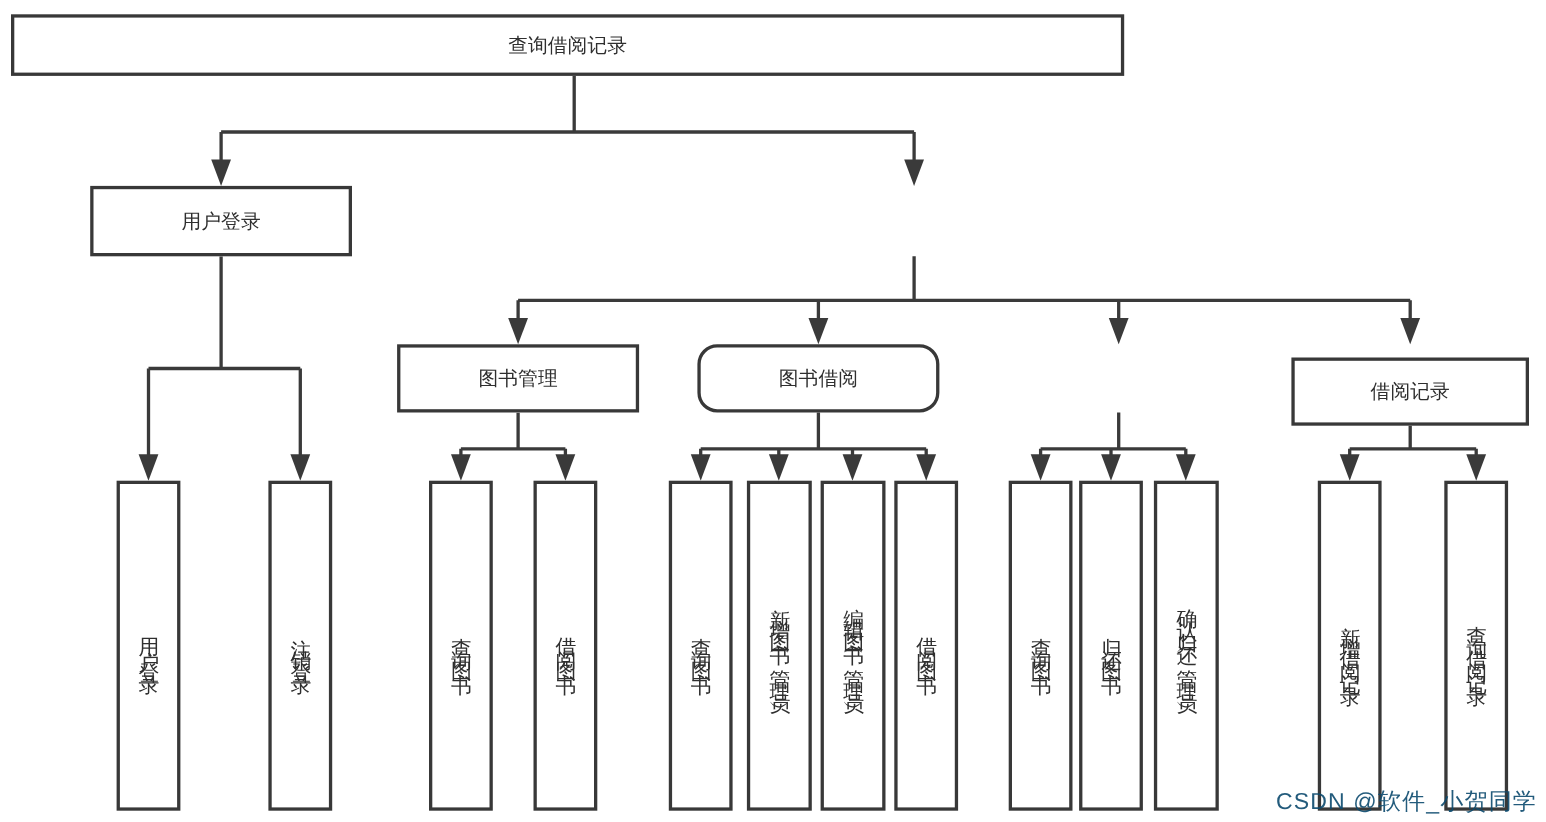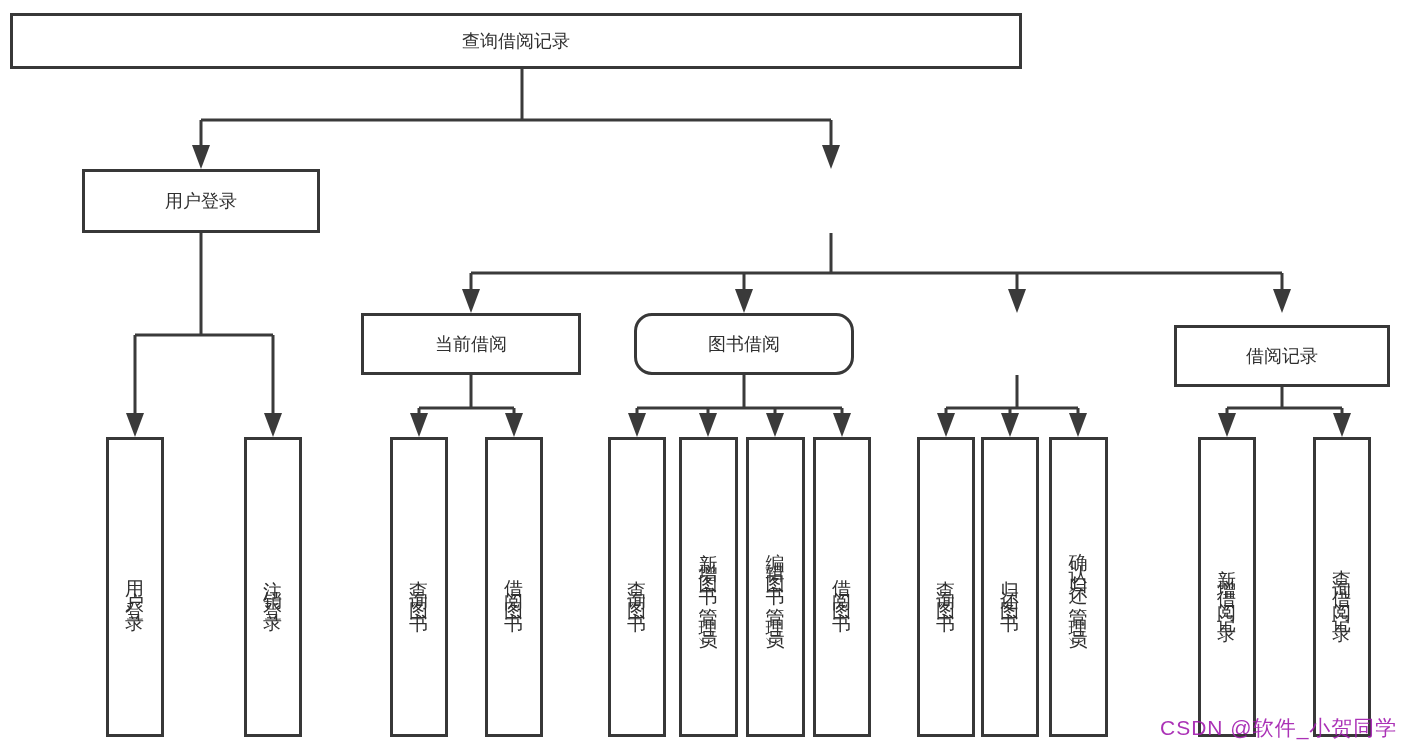--- a/index.html
+++ b/index.html
@@ -38,21 +38,21 @@
     font-size: 19px;
     line-height: 1;
     white-space: nowrap;
   }
   .watermark {
     position: absolute;
     left: 1160px;
     top: 714px;
     z-index: 5;
     font-size: 21px;
-    color: #a21caf;
+    color: #0c4a6e;
     opacity: 0.9;
     white-space: nowrap;
     letter-spacing: 1px;
   }
 </style>
 </head>
 <body>
 
 <div class="canvas">
 
@@ -108,21 +108,21 @@
 
   <div class="node" style="left:10px; top:13px; width:1012px; height:56px;">
     <span>查询借阅记录</span>
   </div>
 
   <div class="node" style="left:82px; top:169px; width:238px; height:64px;">
     <span>用户登录</span>
   </div>
 
   <div class="node" style="left:361px; top:313px; width:220px; height:62px;">
-    <span>当前借阅</span>
+    <span>图书管理</span>
   </div>
   <div class="node" style="left:634px; top:313px; width:220px; height:62px;border-radius:18px;">
     <span>图书借阅</span>
   </div>
   <div class="node" style="left:1174px; top:325px; width:216px; height:62px;">
     <span>借阅记录</span>
   </div>
 
   <div class="node leaf" style="left:106px; top:437px; width:58px; height:300px;">
     <span>用户登录</span>

